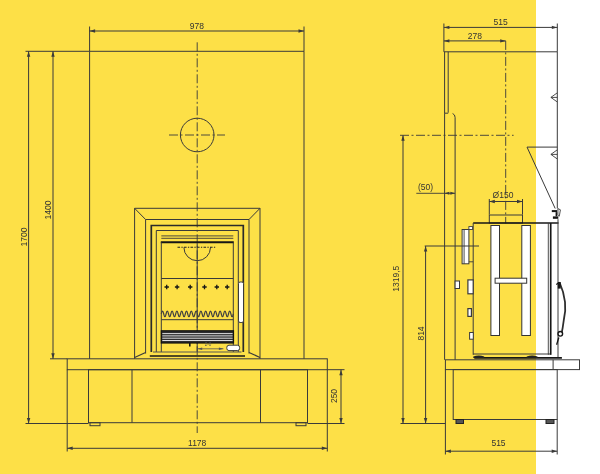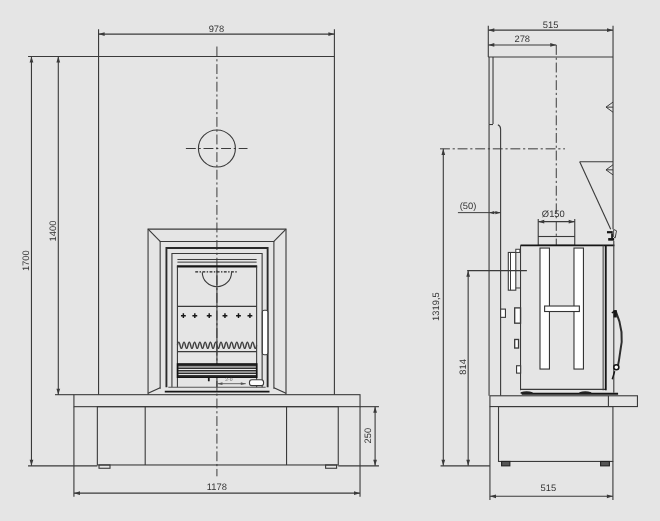--- a/index.html
+++ b/index.html
@@ -1,16 +1,16 @@
 <!DOCTYPE html>
 <html><head>
 <meta charset="utf-8">
 <style>
 html,body{margin:0;padding:0;background:#ffffff;}
-#page{width:600px;height:474px;position:relative;background:#e5e5e5;text-decoration:underline;}
+#page{width:536px;height:474px;position:relative;background:#fde047;text-decoration:underline;}
 </style>
 </head>
 <body>
 <div id="page">
 <svg width="600" height="474" viewBox="0 0 600 474">
 
 <g>
 <line x1="89.6" y1="51.3" x2="89.6" y2="26.5" stroke="#3a3a3a" stroke-width="1"></line>
 <line x1="304.0" y1="51.3" x2="304.0" y2="26.5" stroke="#3a3a3a" stroke-width="1"></line>
 <line x1="89.6" y1="31.0" x2="304.0" y2="31.0" stroke="#3a3a3a" stroke-width="1"></line>

